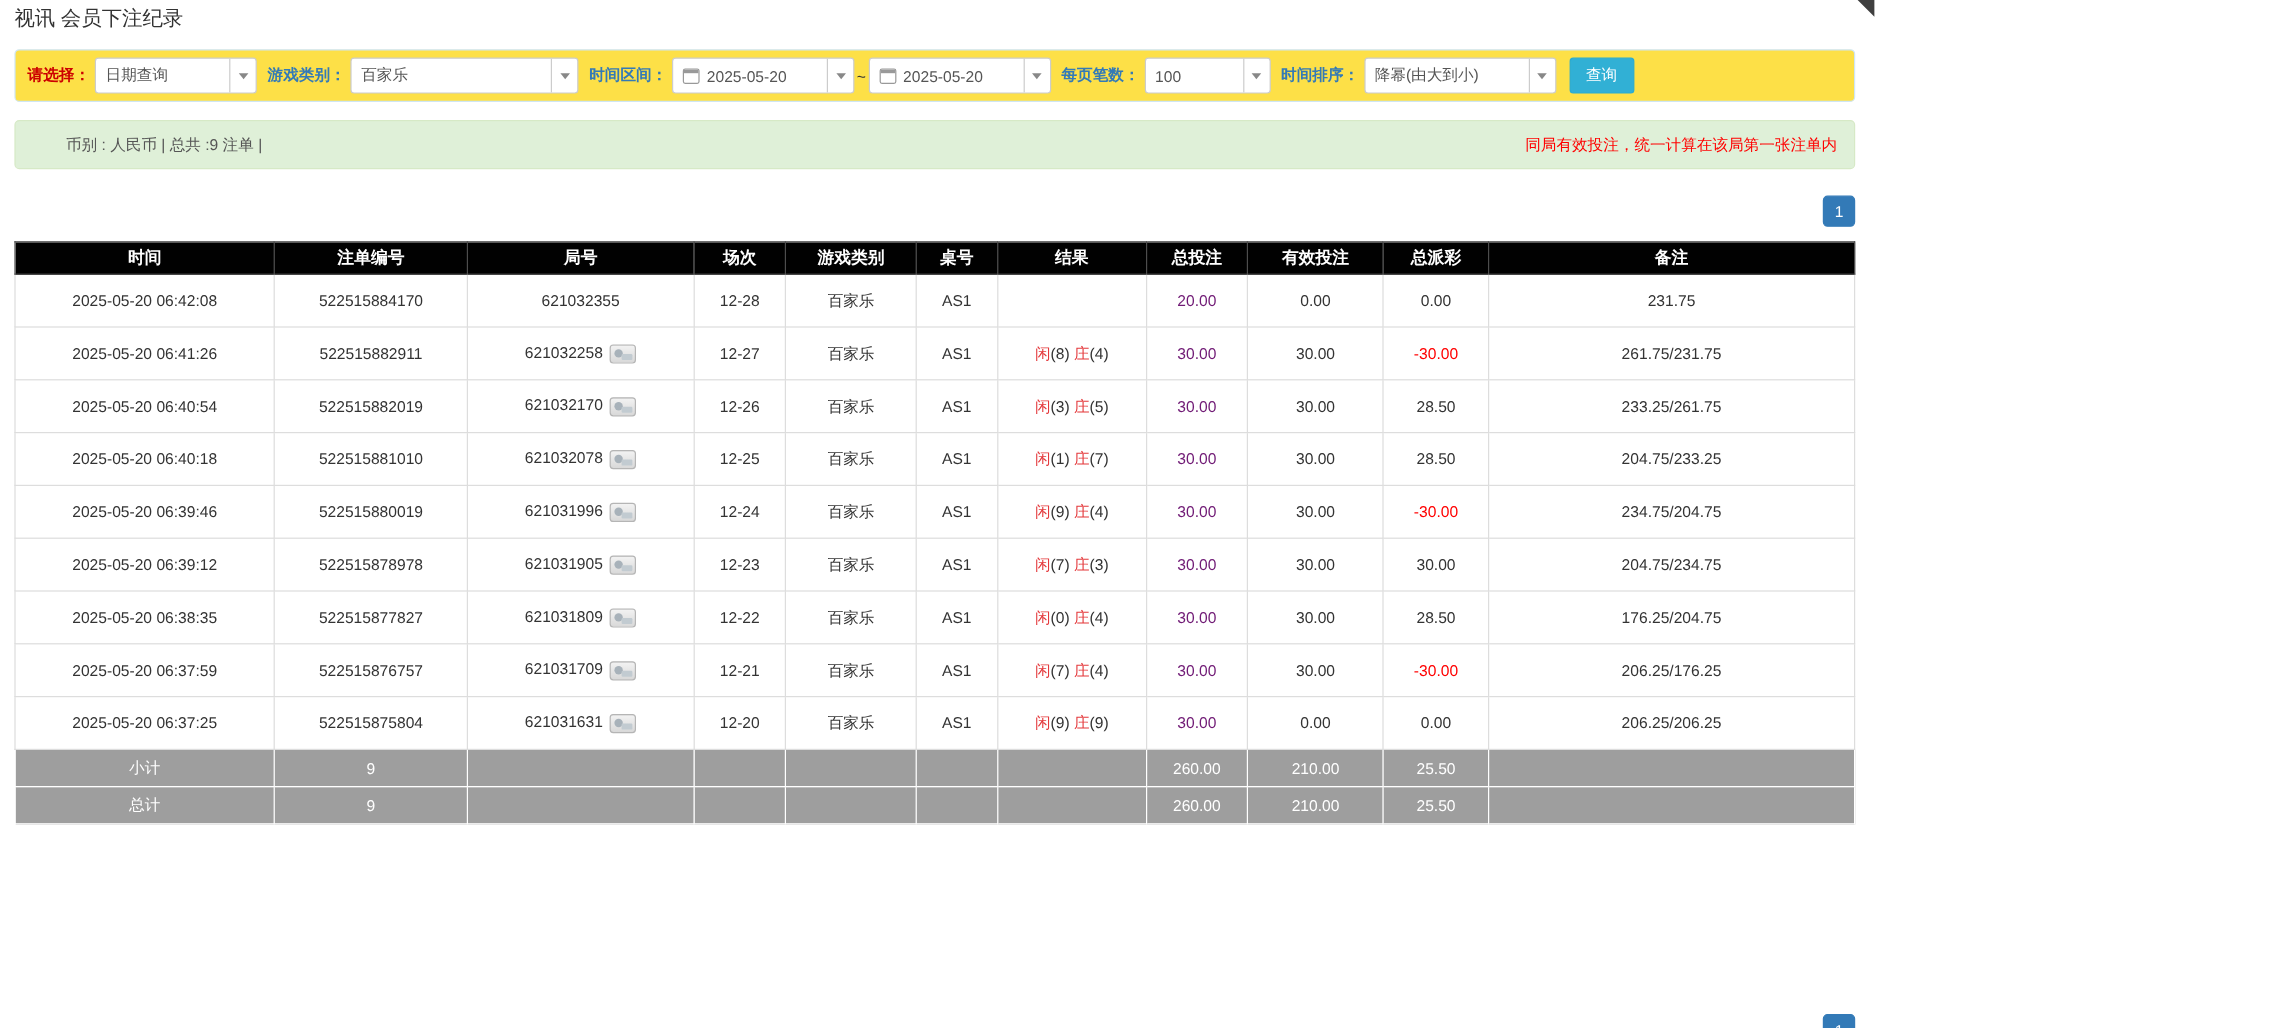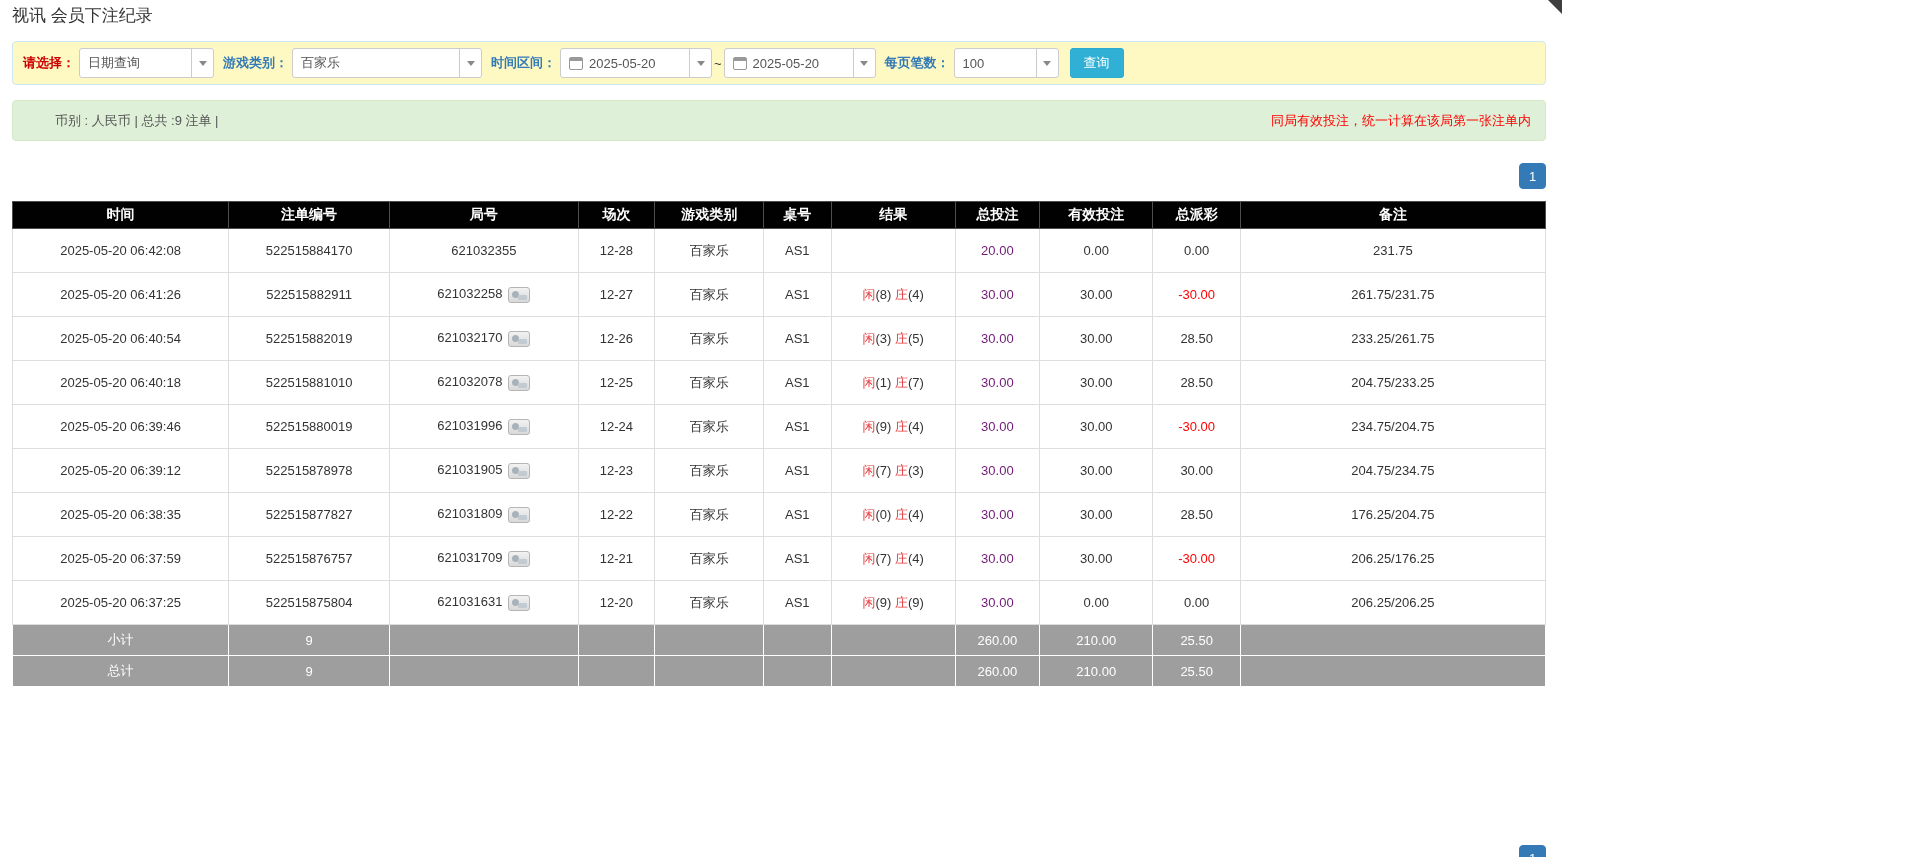--- a/index.html
+++ b/index.html
@@ -9,21 +9,21 @@
     background: #ffffff; position: relative;
     font-family: "Liberation Sans", "DejaVu Sans", sans-serif;
     font-size: 13px; color: #333;
   }
   .content { width: 1534px; margin-left: 12px; position: relative; }
 
   h1.page-title { font-size: 17px; font-weight: 500; margin: 4px 0 14px 0; color: #333; }
 
   
   .filter-bar {
-    background: #fef9c3; border: 1px solid #cfe6f4; border-radius: 4px;
+    background: #fde047; border: 1px solid #cfe6f4; border-radius: 4px;
     height: 44px; display: flex; align-items: center; padding: 0 10px;
   }
   .fgroup { display: flex; align-items: center; margin-right: 9px; }
   .flabel { font-weight: bold; color: #337ab7; white-space: nowrap; margin-right: 4px; }
   .flabel.required { color: #cc0000; }
   .combo {
     background: #fff; border: 1px solid #ccc; border-radius: 3px; height: 30px;
     display: flex; align-items: center; padding-left: 8px; color: #555; cursor: pointer;
   }
   .combo-text { flex: 1; white-space: nowrap; overflow: hidden; text-align: left; }
@@ -147,20 +147,29 @@
     <div class="fgroup">
       <span class="flabel">每页笔数：</span>
       <div class="combo w-pp">
         <span class="combo-text">100</span>
         <span class="combo-caret">
             <span class="caret"></span>
           </span>
       </div>
     </div>
 
+    <div class="fgroup">
+      <span class="flabel">时间排序：</span>
+      <div class="combo w-sort">
+        <span class="combo-text">降幂(由大到小)</span>
+        <span class="combo-caret">
+            <span class="caret"></span>
+          </span>
+      </div>
+    </div>
 
     <button class="btn-search">查询</button>
   </div>
 
   <div class="summary-bar">
     <span class="summary-left">币别 : 人民币 | 总共 :9 注单 |</span>
     <span class="summary-right">同局有效投注，统一计算在该局第一张注单内</span>
   </div>
 
   <div class="pager-top">

